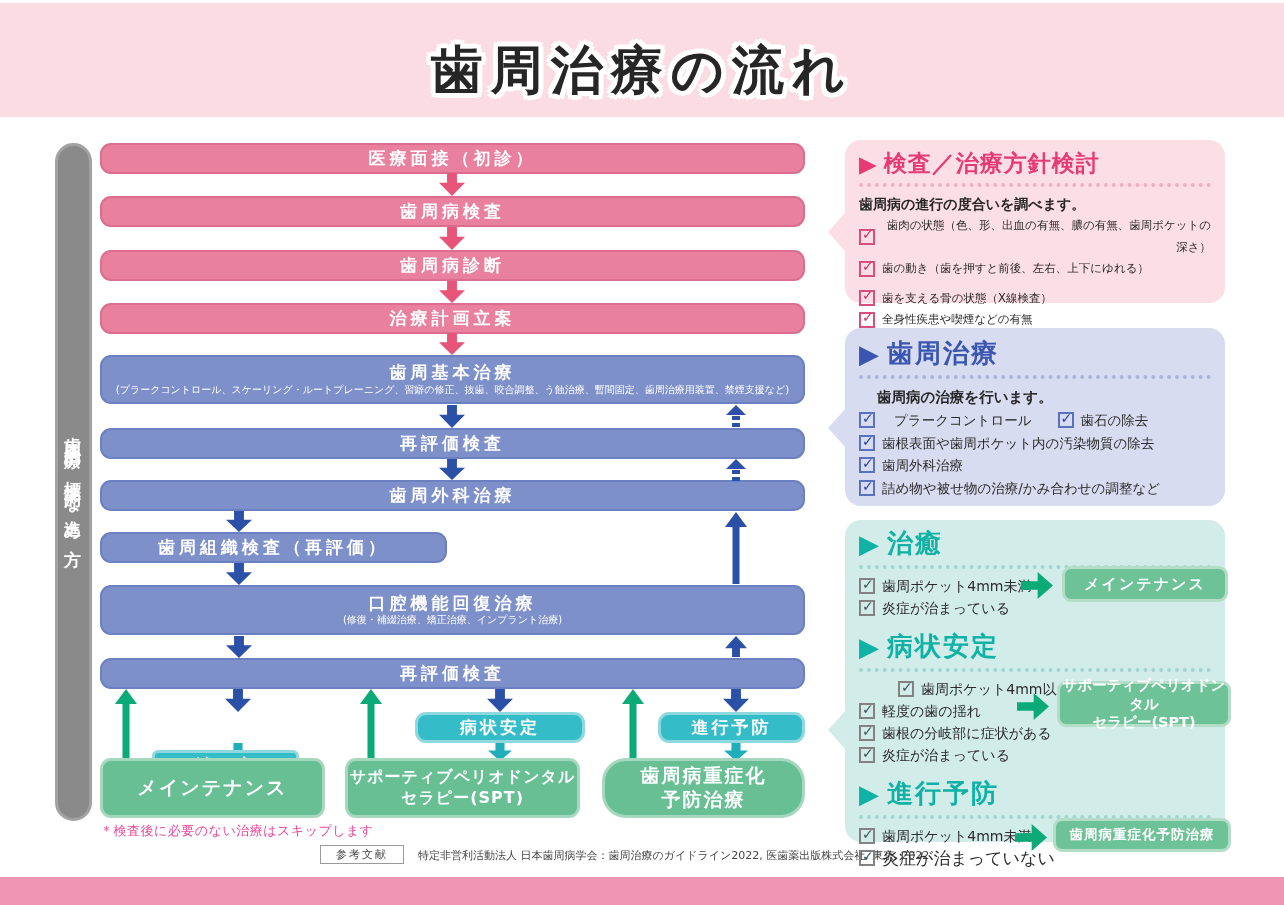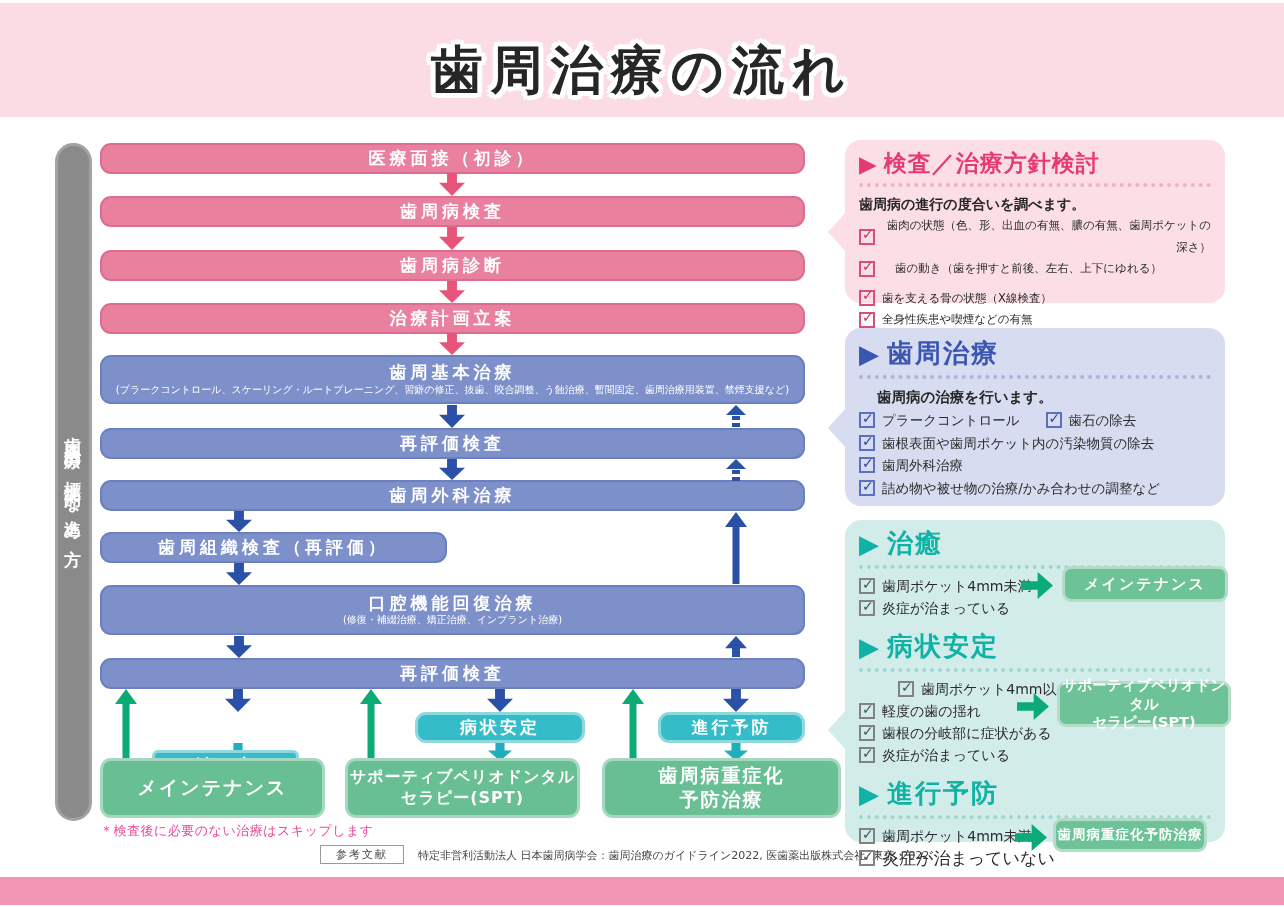--- a/index.html
+++ b/index.html
@@ -152,42 +152,42 @@
     <div class="lbl">進行予防</div>
   </div>
 
   <div class="fbox greenbox" style="left:100px;top:758px;width:225px;height:60px;">
     <div class="lbl">メインテナンス</div>
   </div>
   <div class="fbox greenbox" style="left:345px;top:758px;width:235px;height:60px;">
     <div class="lbl2">サポーティブペリオドンタル</div>
     <div class="lbl2">セラピー(SPT)</div>
   </div>
-  <div class="fbox greenbox" style="left:602px;top:758px;width:239px;height:60px;">
+  <div class="fbox greenbox" style="left:602px;top:758px;width:203px;height:60px;border-radius:24px;">
     <div class="lbl">歯周病重症化</div>
     <div class="lbl">予防治療</div>
   </div>
 
   <div class="note" style="left:100px;top:822px;">＊検査後に必要のない治療はスキップします</div>
   <div class="refbox" style="left:320px;top:845px;width:84px;height:19px;">参考文献</div>
   <div class="reftext" style="left:418px;top:848px;">特定非営利活動法人 日本歯周病学会：歯周治療のガイドライン2022, 医歯薬出版株式会社, 東京, 2022</div>
 
   <div class="panel" style="left:845px;top:140px;width:380px;height:163px;background:#fbdee6;padding:8px 14px;">
     <div class="tail" style="top:72px;border-right:18px solid #fbdee6;"></div>
     <div class="p-title" style="font-size:23px;color:#e73a71;letter-spacing:1px;">
       <span class="tri">▶</span>
       <span>検査／治療方針検討</span>
     </div>
     <div class="dotline" style="border-top:4px dotted #f2afc4;"></div>
     <div style="font-size:14px;font-weight:bold;color:#262626;line-height:22px;">歯周病の進行の度合いを調べます。</div>
     <div class="chk-line" style="font-size:11.5px;line-height:21.5px;">
       <span class="cb cb-pink"></span>
       <span>歯肉の状態（色、形、出血の有無、膿の有無、歯周ポケットの深さ）</span>
     </div>
-    <div class="chk-line" style="font-size:11.5px;line-height:21.5px;gap:13px;">
+    <div class="chk-line" style="font-size:11.5px;line-height:21.5px;">
       <span class="cb cb-pink"></span>
       <span>歯の動き（歯を押すと前後、左右、上下にゆれる）</span>
     </div>
     <div class="chk-line" style="font-size:11.5px;line-height:21.5px;margin-top:8px;">
       <span class="cb cb-pink"></span>
       <span>歯を支える骨の状態（X線検査）</span>
     </div>
     <div class="chk-line" style="font-size:11.5px;line-height:21.5px;">
       <span class="cb cb-pink"></span>
       <span>全身性疾患や喫煙などの有無</span>
@@ -196,21 +196,21 @@
 
   <div class="panel" style="left:845px;top:328px;width:380px;height:178px;background:#d8dcf0;padding:8px 14px;">
     <div class="tail" style="top:80px;border-right:18px solid #d8dcf0;"></div>
     <div class="p-title" style="font-size:26px;color:#3a56b0;letter-spacing:2px;">
       <span class="tri">▶</span>
       <span>歯周治療</span>
     </div>
     <div class="dotline" style="border-top:4px dotted #aab4dd;"></div>
     <div style="font-size:14.5px;font-weight:bold;color:#262626;line-height:24px;margin-left:18px;">歯周病の治療を行います。</div>
     <div style="display:flex;gap:26px;">
-      <div class="chk-line" style="font-size:13.5px;line-height:22.5px;">
+      <div class="chk-line" style="font-size:13.5px;line-height:22.5px;gap:12px;">
         <span class="cb cb-blue"></span>
         <span>プラークコントロール</span>
       </div>
       <div class="chk-line" style="font-size:13.5px;line-height:22.5px;">
         <span class="cb cb-blue"></span>
         <span>歯石の除去</span>
       </div>
     </div>
     <div class="chk-line" style="font-size:13.5px;line-height:22.5px;">
       <span class="cb cb-blue"></span>
@@ -286,19 +286,19 @@
       <div class="dotline" style="border-top:4px dotted #9fd6d0;"></div>
       <div class="chk-line" style="font-size:14px;line-height:22px;">
         <span class="cb cb-gray"></span>
         <span>歯周ポケット4mm未満</span>
       </div>
       <div class="chk-line" style="font-size:17px;line-height:22px;">
         <span class="cb cb-gray"></span>
         <span>炎症が治まっていない</span>
       </div>
       <div class="barrow" style="left:156px;top:48px;"></div>
-      <div class="gbtn" style="left:194px;top:42px;width:154px;height:34px;font-size:13.5px;letter-spacing:1px;">
+      <div class="gbtn" style="left:194px;top:42px;width:178px;height:34px;font-size:13.5px;letter-spacing:1px;">
         <div>歯周病重症化予防治療</div>
       </div>
     </div>
   </div>
 
 </div>
 
 </body></html>

